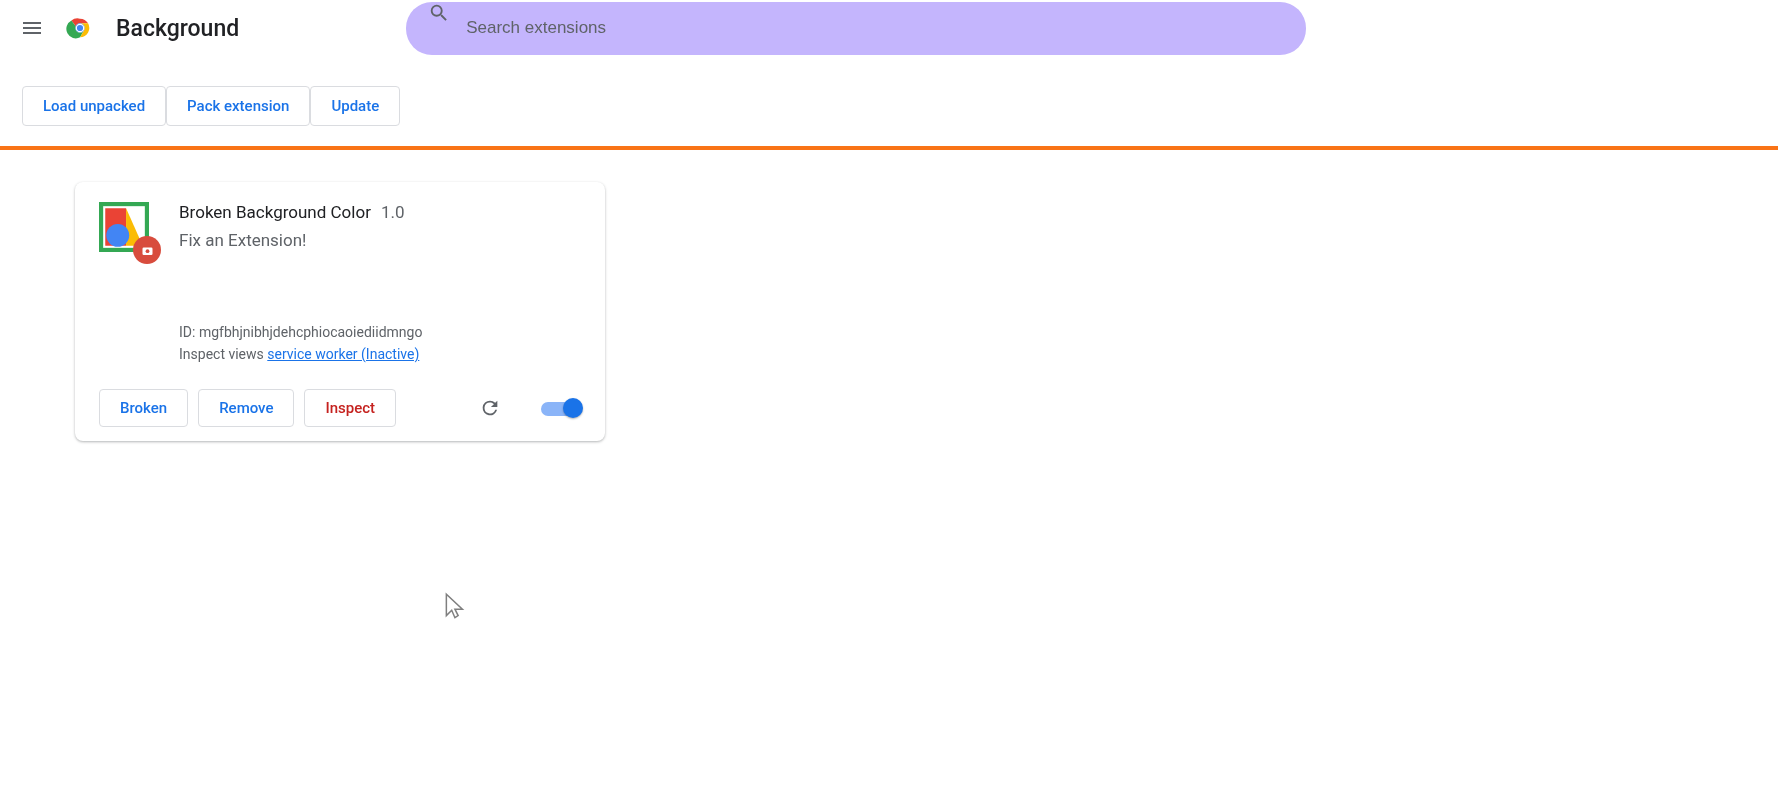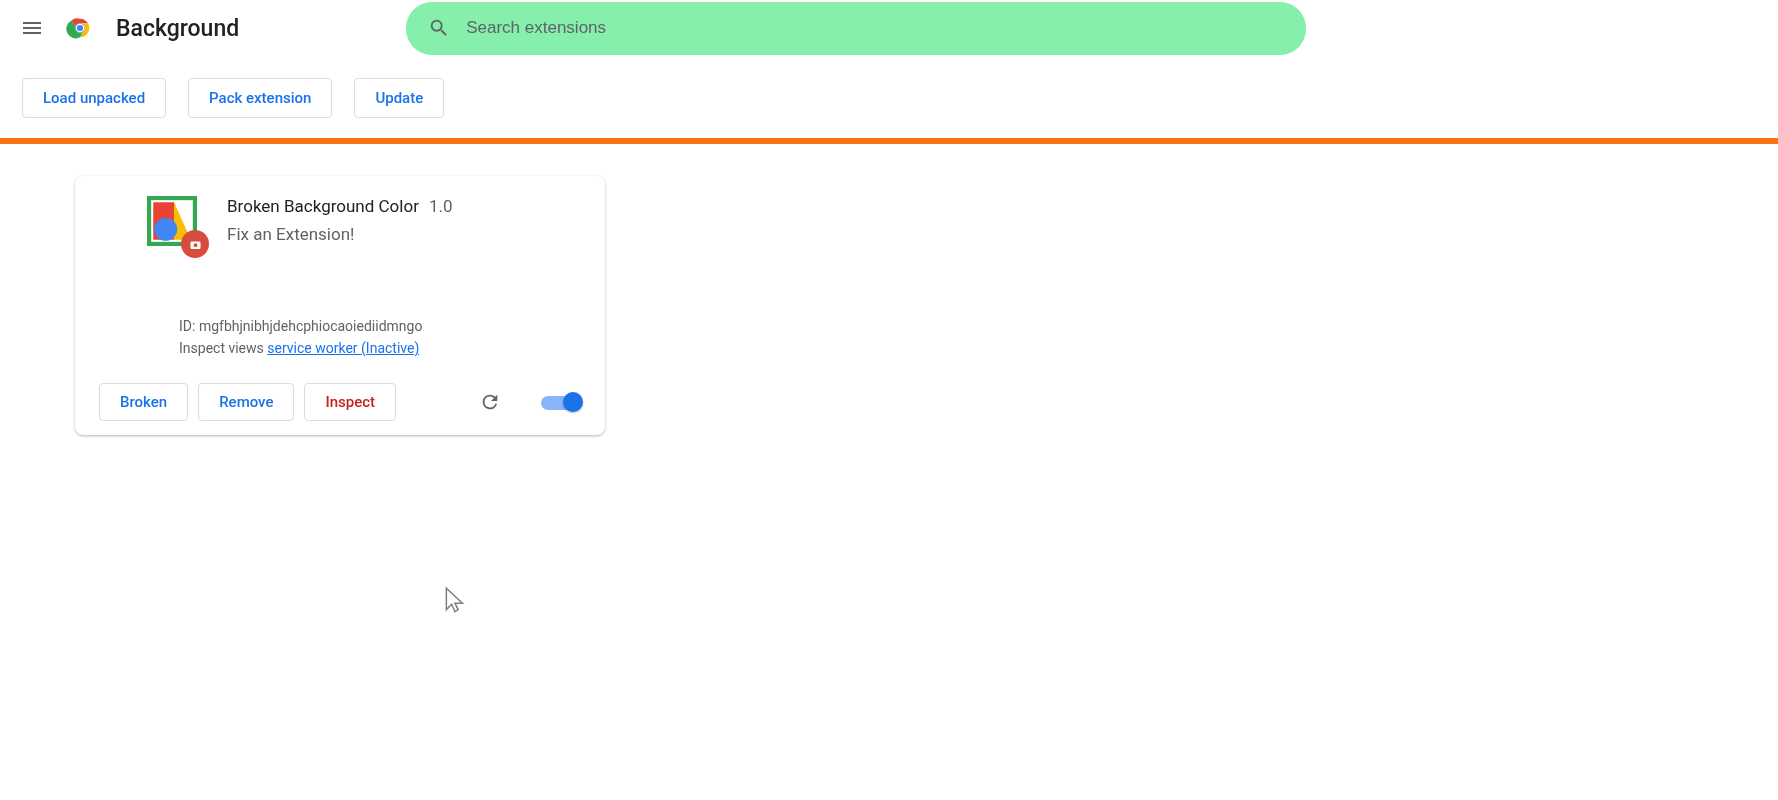--- a/index.html
+++ b/index.html
@@ -27,45 +27,43 @@
     }
     .chrome-logo { width: 28px; height: 28px; }
     .page-title {
       font-size: 23px;
       font-weight: 500;
       color: #202124;
       margin-right: 145px;
     }
     .search-wrap {
       display:flex;
-      align-items:center;
       width: 900px;
       height: 53px;
-      background:#86efac;
+      background:#c4b5fd;
       border-radius: 26px;
       padding: 0 22px;
       gap: 16px;
     }
     .search-ico { color:#5f6368; width:22px; height:22px; }
     .search-input {
       flex:1;
       border:none;
       background:transparent;
       font-size:17px;
       color:#5f6368;
       outline:none;
     }
     .search-input::placeholder { color:#5f6368; }
 
     
     .action-row {
       display:flex;
-      gap: 22px;
-      padding: 22px 0 20px 22px;
-      border-bottom:6px solid #f97316;
+      padding: 30px 0 20px 22px;
+      border-bottom:4px solid #f97316;
     }
     .btn {
       background:#fff;
       border:1px solid #dadce0;
       border-radius:4px;
       font-size:15px;
       font-weight:500;
       color:#1a73e8;
       padding: 10px 20px;
       cursor:pointer;
@@ -76,21 +74,21 @@
     .cards-area { padding: 32px 0 0 75px; }
     .card {
       width: 530px;
       background:#fff;
       border-radius:8px;
       box-shadow: 0 1px 3px rgba(60,64,67,.25),
                   0 1px 2px rgba(60,64,67,.15);
       padding: 20px 24px 14px 24px;
       position:relative;
     }
-    .card-top { display:flex; gap:30px;margin-left:48px; }
+    .card-top { display:flex; gap:30px; }
     .ext-icon-wrap { position:relative; width:50px; height:50px; flex-shrink:0; }
     .ext-icon { width:50px; height:50px; }
     .badge-bug {
       position:absolute; right:-12px; bottom:-12px;
       width:28px; height:28px; border-radius:50%;
       background:#d84c3d;
       display:flex; align-items:center; justify-content:center;
     }
     .ext-head { display:flex; align-items:baseline; gap:10px; }
     .ext-name { font-size:17px; color:#202124; }

